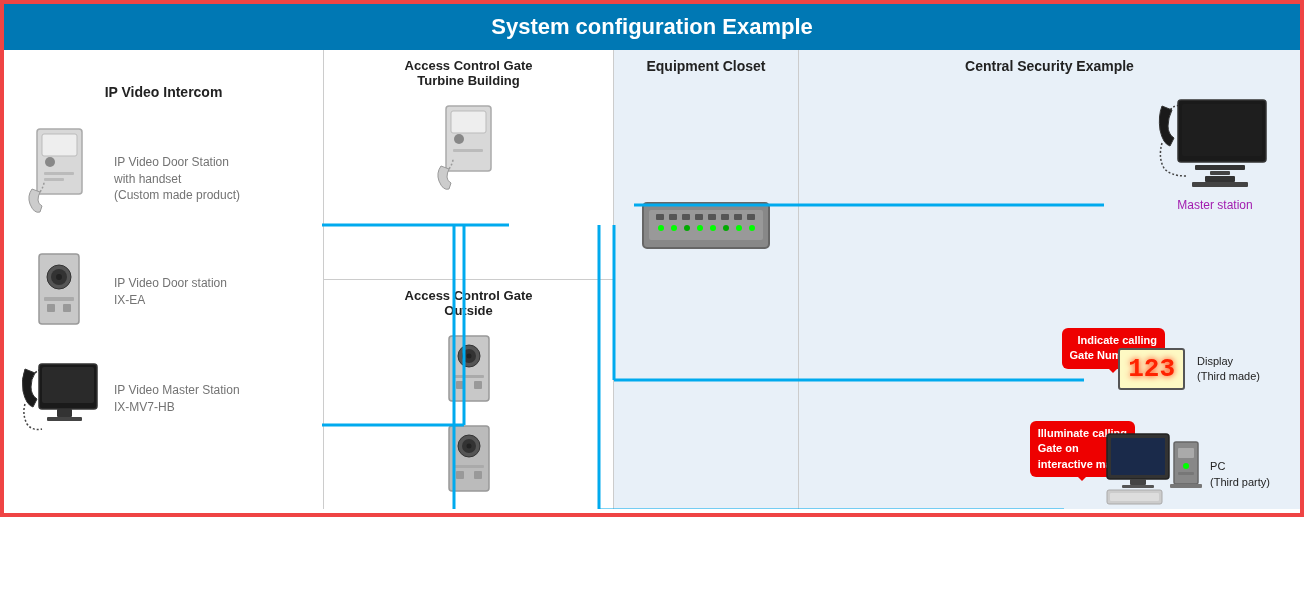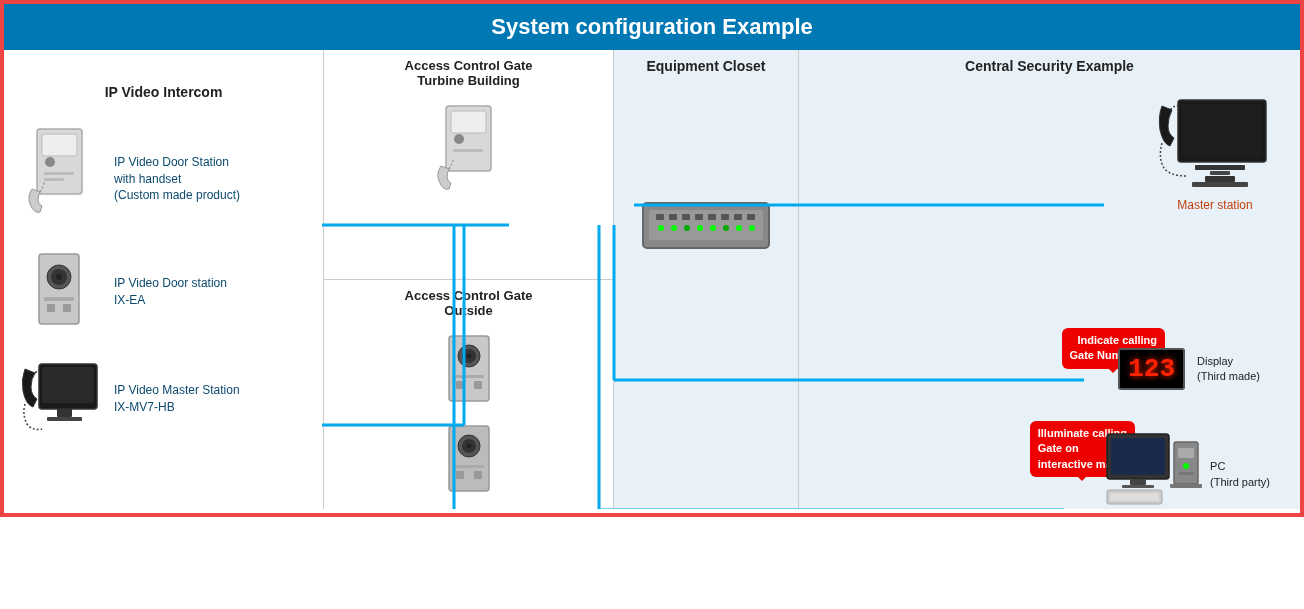--- a/index.html
+++ b/index.html
@@ -74,35 +74,35 @@
     }
     .device-image {
       width: 90px;
       flex-shrink: 0;
       display: flex;
       justify-content: center;
       align-items: center;
     }
     .device-label {
       font-size: 12px;
-      color: #0c4a6e;
+      color: #737373;
       margin-left: 10px;
       line-height: 1.4;
     }
     .gate-section-title {
       font-size: 13px;
       font-weight: bold;
       text-align: center;
       color: #222;
       margin-bottom: 8px;
     }
 
     
     .display-unit {
-      background: #000000;
+      background: #fef9c3;
       border: 2px solid #555;
       border-radius: 3px;
       padding: 4px 8px;
       display: inline-flex;
       align-items: center;
       justify-content: center;
     }
     .red-digits {
       color: #ff2200;
       font-size: 26px;
@@ -366,21 +366,21 @@
 
             <rect x="45" y="77" width="50" height="5" rx="1" fill="#333"></rect>
             <rect x="60" y="83" width="20" height="4" rx="1" fill="#444"></rect>
 
             <rect x="55" y="88" width="30" height="6" rx="1" fill="#333"></rect>
             <rect x="42" y="94" width="56" height="5" rx="1" fill="#444"></rect>
 
             <path d="M20 22 Q26 16 28 18" fill="none" stroke="#333" stroke-width="1.5" stroke-dasharray="2,2"></path>
             <path d="M12 55 Q8 70 14 80 Q20 88 36 88" fill="none" stroke="#444" stroke-width="1.5" stroke-dasharray="2,2"></path>
           </svg>
-          <div style="font-size:12px; color:#c2410c; text-align:center;">Master station</div>
+          <div style="font-size:12px; color:#a21caf; text-align:center;">Master station</div>
         </div>
 
         <div class="callout-top">
           <div class="callout-red">
             <span style="white-space:pre-line;margin-left:8px;">Indicate calling
 Gate Number</span>
           </div>
         </div>
 
         <div class="display-block">

